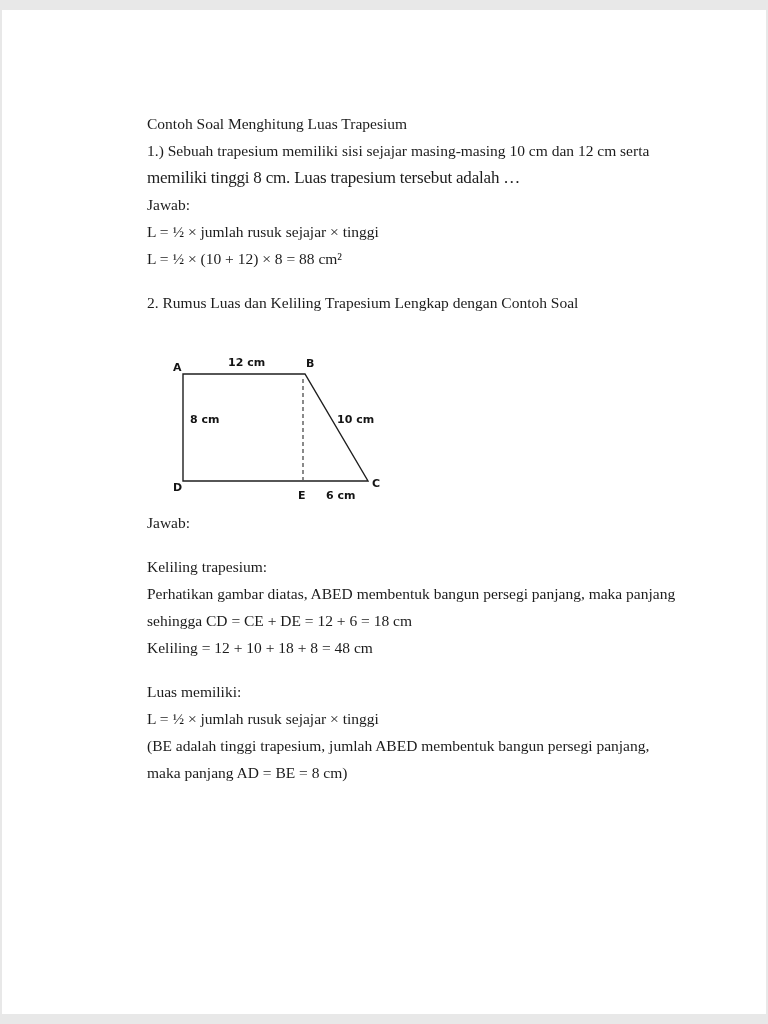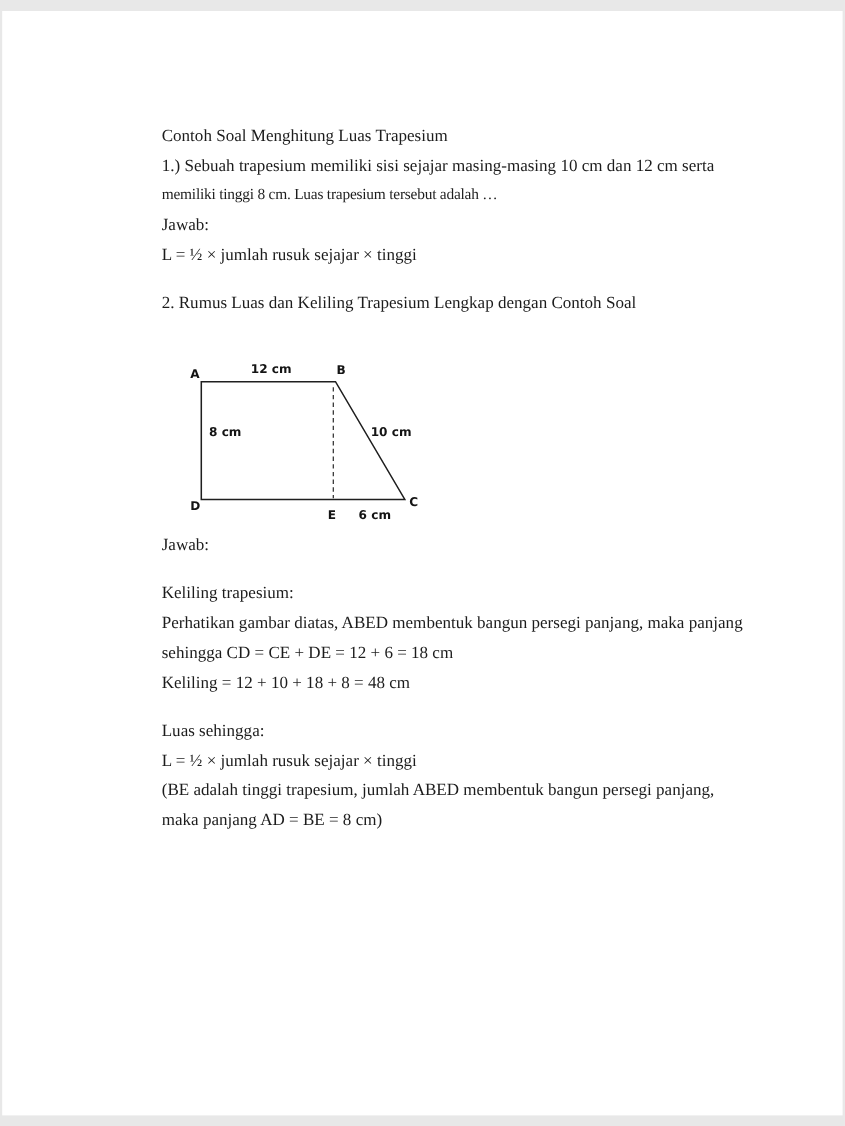--- a/index.html
+++ b/index.html
@@ -27,21 +27,21 @@
     font-family: "Liberation Serif", serif;
     font-size: 15.5px;
     white-space: nowrap;
   }
   .line {
     margin: 0;
     line-height: 27px;
     height: 27px;
   }
   .alt {
-    font-size: 14px;
+    font-size: 17px;
     letter-spacing: -0.2px;
   }
   .gap { height: 17px; }
   .diagram-wrap {
     height: 193px;
     padding-top: 33px;
     padding-left: 18px;
     box-sizing: border-box;
   }
   .diagram-wrap svg { display: block; }
@@ -67,20 +67,21 @@
 <body>
 
 <div class="page">
   <div class="content">
 
     <p class="line">Contoh Soal Menghitung Luas Trapesium</p>
     <p class="line">1.) Sebuah trapesium memiliki sisi sejajar masing-masing 10 cm dan 12 cm serta</p>
     <p class="line alt">memiliki tinggi 8 cm. Luas trapesium tersebut adalah …</p>
     <p class="line">Jawab:</p>
     <p class="line">L = ½ × jumlah rusuk sejajar × tinggi</p>
+    <p class="line">L = ½ × (10 + 12) × 8 = 88 cm²</p>
 
     <div class="gap"></div>
 
     <p class="line">2. Rumus Luas dan Keliling Trapesium Lengkap dengan Contoh Soal</p>
 
     <div class="diagram-wrap">
       <svg width="230" height="160" viewBox="0 0 230 160">
 
         <path class="geo-line" d="M18,25 L140,25 L203,132 L18,132 Z"></path>
 
@@ -103,19 +104,19 @@
 
     <div class="gap"></div>
 
     <p class="line">Keliling trapesium:</p>
     <p class="line">Perhatikan gambar diatas, ABED membentuk bangun persegi panjang, maka panjang</p>
     <p class="line">sehingga CD = CE + DE = 12 + 6 = 18 cm</p>
     <p class="line">Keliling = 12 + 10 + 18 + 8 = 48 cm</p>
 
     <div class="gap"></div>
 
-    <p class="line">Luas sehingga:</p>
+    <p class="line">Luas memiliki:</p>
     <p class="line">L = ½ × jumlah rusuk sejajar × tinggi</p>
     <p class="line">(BE adalah tinggi trapesium, jumlah ABED membentuk bangun persegi panjang,</p>
     <p class="line">maka panjang AD = BE = 8 cm)</p>
 
   </div>
 </div>
 
 </body></html>

